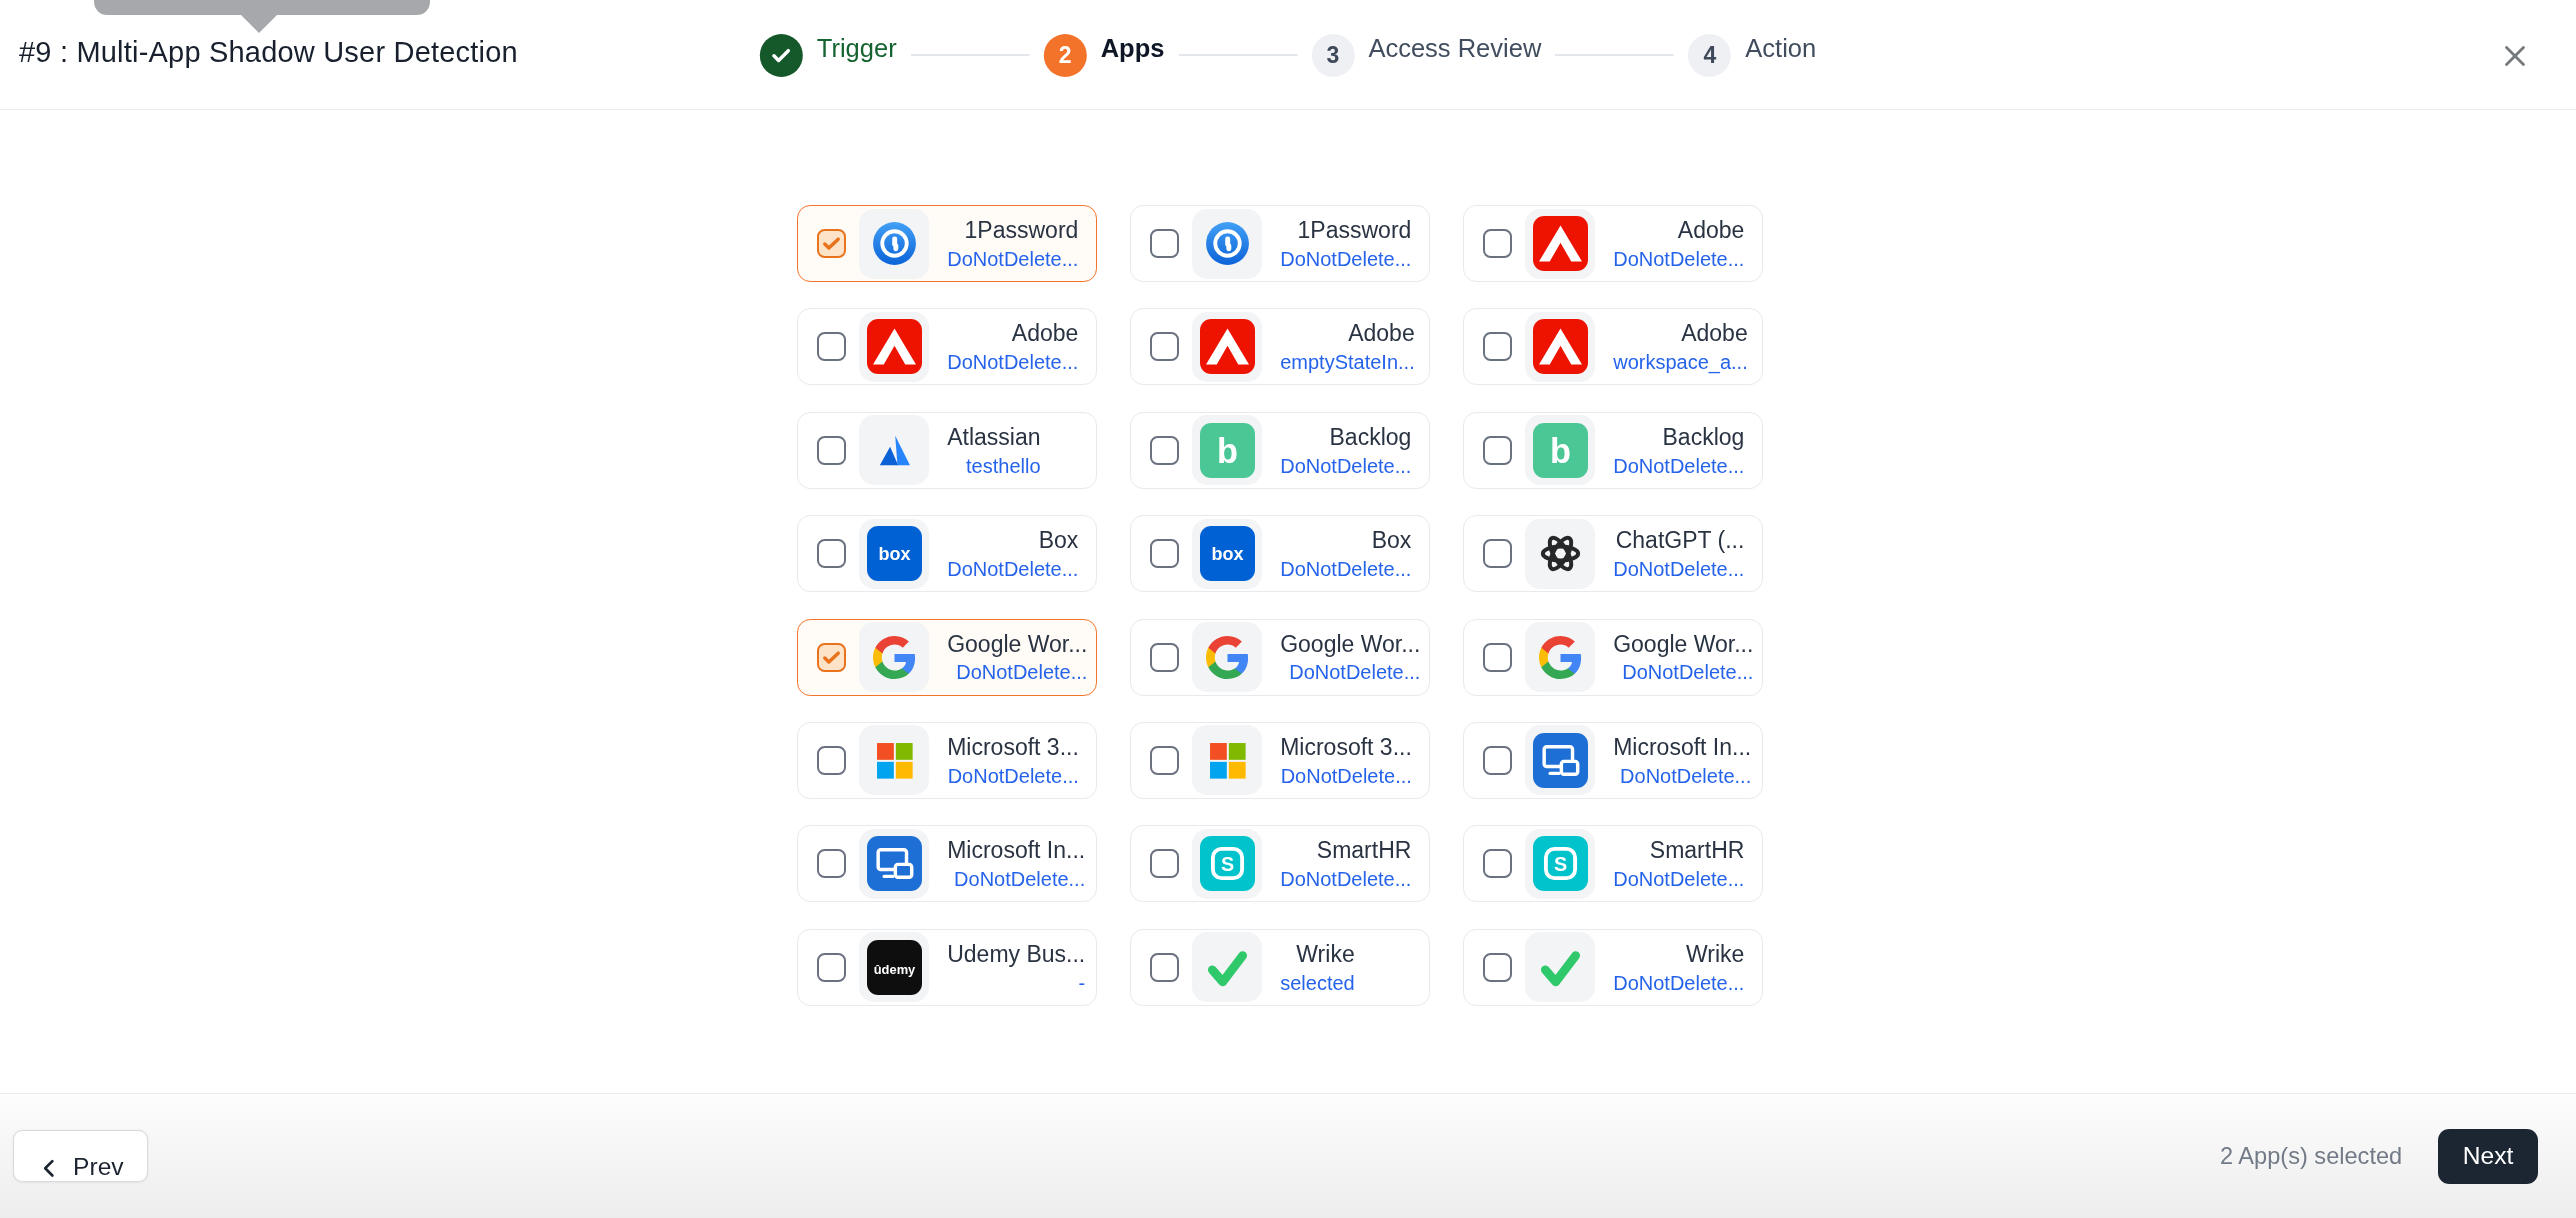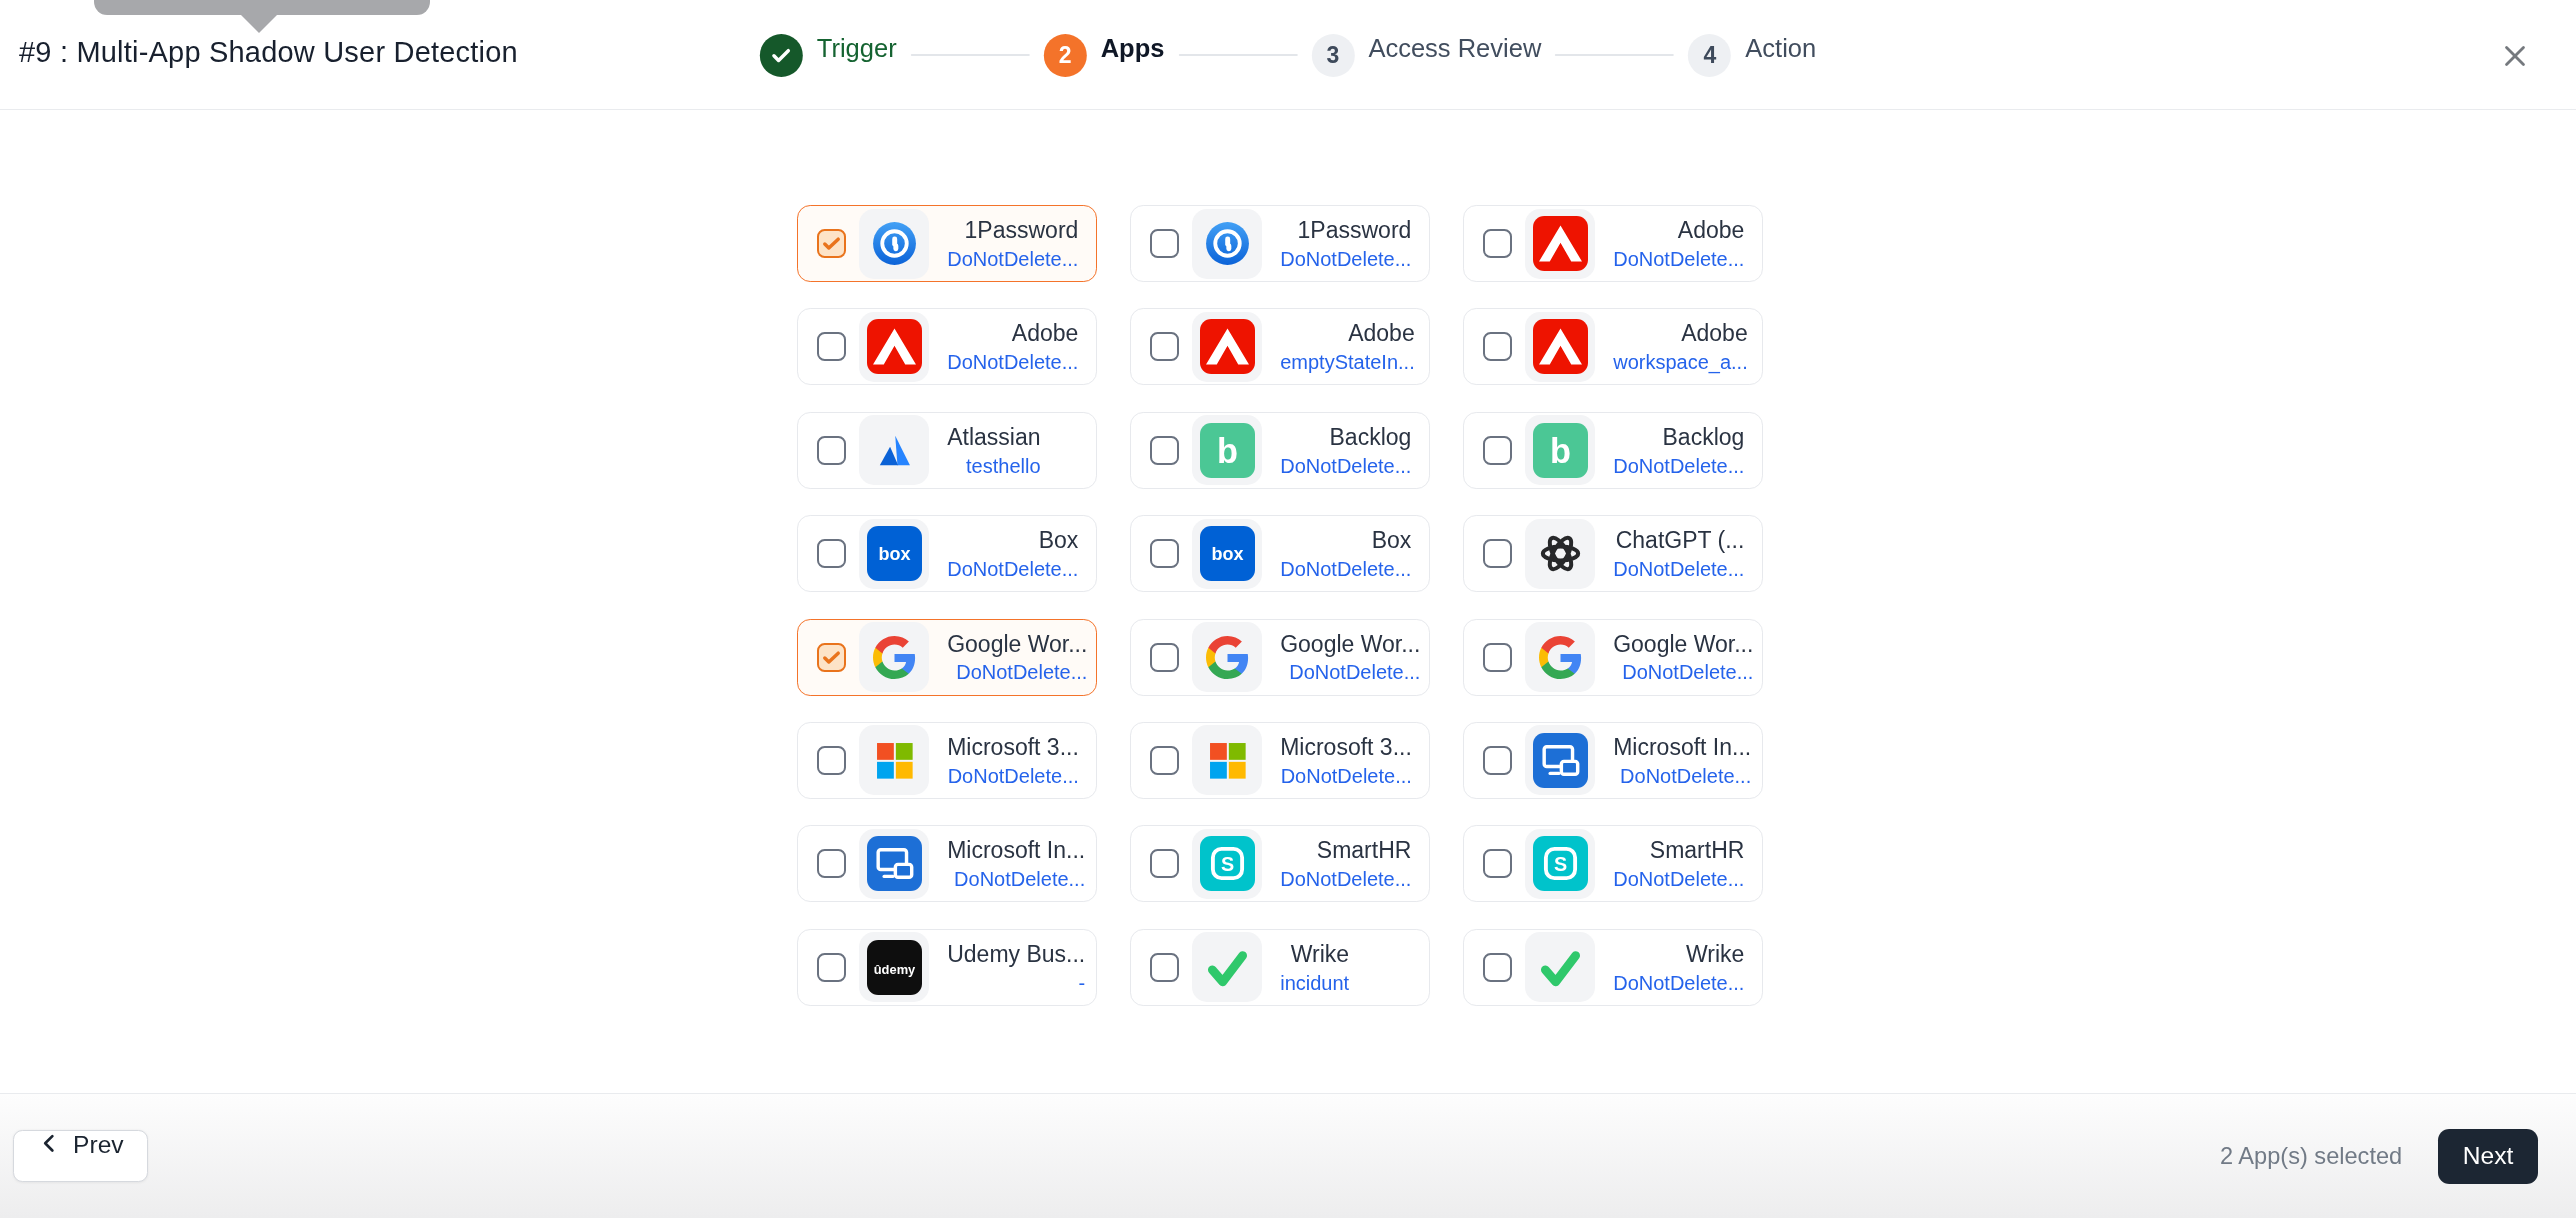--- a/index.html
+++ b/index.html
@@ -58,21 +58,21 @@
   .appname { font-size:23px; color:#2a3342; font-weight:500; line-height:28px; }
   .applink { font-size:20px; color:#2563eb; font-weight:500; margin-top:3.8px; cursor:pointer; }
 
   
   .footer { position:absolute; left:0; right:0; bottom:0; height:125px;
     border-top:1.9px solid #e9ebee;
     background:linear-gradient(180deg,#fdfdfd 0%,#ededee 100%);
     display:flex; align-items:center; justify-content:space-between;
     padding:0 38px 0 13.2px; }
   .prev-btn { height:52px; background:#fff; border:1.9px solid #d6d9de; border-radius:9.4px;
-    display:flex; align-items:flex-start; gap:11.3px; padding:0 23px; font-size:24.6px;
+    display:flex; align-items:flex-end; gap:11.3px; padding:0 23px; font-size:24.6px;
     color:#1b2430; cursor:pointer; box-shadow:0 0.9px 2.8px rgba(0,0,0,.06); }
   .foot-right { display:flex; align-items:center; gap:36px; }
   .count-text { font-size:23.6px; color:#717a86; }
   .next-btn { height:55px; padding:0 24.6px; background:#1c2633; color:#fff;
     border:none; border-radius:11.3px; font-size:24.6px; font-weight:500;
     font-family:"Liberation Sans",sans-serif; cursor:pointer; }
 </style>
 </head>
 <body>
 
@@ -444,21 +444,21 @@
       </div>
       <div class="card">
         <span class="cb"></span>
         <span class="tile">
           <svg width="51" height="51" viewBox="0 0 64 64">
             <path d="M13 35 L26 50 L51 17" fill="none" stroke="#2fc86b" stroke-width="11" stroke-linecap="round" stroke-linejoin="round"></path>
           </svg>
         </span>
         <span style="display:flex;flex-direction:column;min-width:0;">
           <span class="appname">Wrike</span>
-          <span class="applink">incidunt</span>
+          <span class="applink">selected</span>
         </span>
       </div>
       <div class="card">
         <span class="cb"></span>
         <span class="tile">
           <svg width="51" height="51" viewBox="0 0 64 64">
             <path d="M13 35 L26 50 L51 17" fill="none" stroke="#2fc86b" stroke-width="11" stroke-linecap="round" stroke-linejoin="round"></path>
           </svg>
         </span>
         <span style="display:flex;flex-direction:column;min-width:0;">

